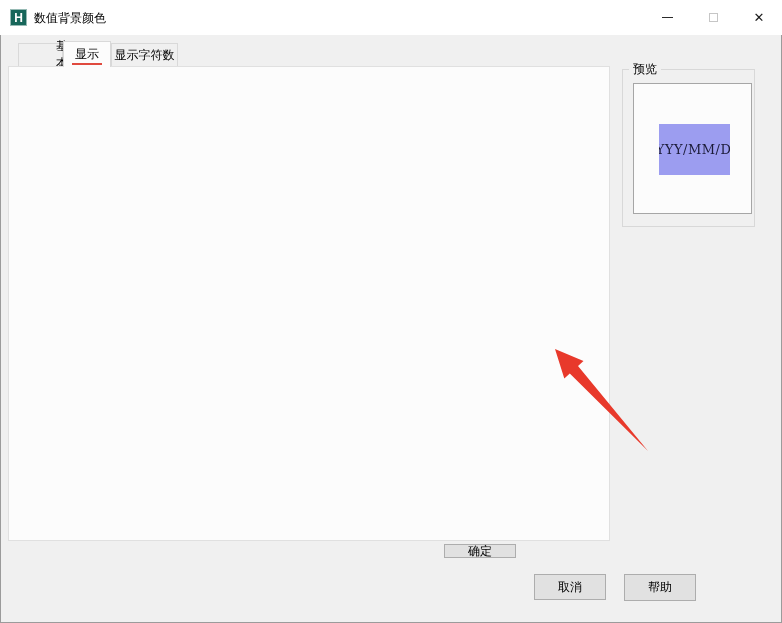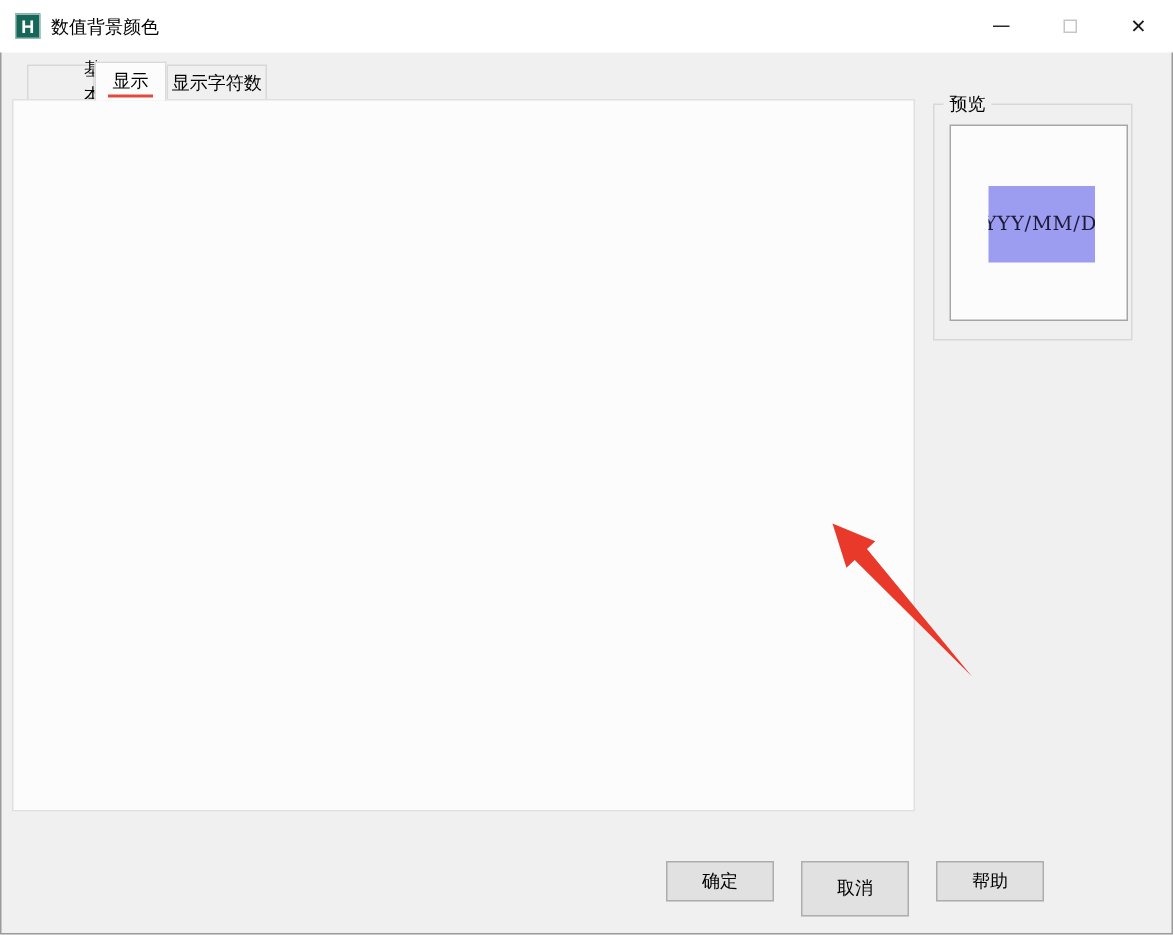--- a/index.html
+++ b/index.html
@@ -225,24 +225,24 @@
 
 <div class="grp grp-out" style="left:622px; top:69px; width:133px; height:158px;">
   <span class="legend">预览</span>
   <div class="preview-panel">
     <div class="preview-rect" style="background-color: rgb(156, 157, 240);">
       <span class="preview-text">YYYY/MM/DD</span>
     </div>
   </div>
 </div>
 
-<div class="btn" style="left:444px; top:574px; width:72px; height:27px;">
+<div class="btn" style="left:444px; top:544px; width:72px; height:14px;">
   <span>确定</span>
 </div>
-<div class="btn" style="left:534px; top:574px; width:72px; height:37px;">
+<div class="btn" style="left:534px; top:574px; width:72px; height:26px;">
   <span>取消</span>
 </div>
 <div class="btn" style="left:624px; top:574px; width:72px; height:27px;">
   <span>帮助</span>
 </div>
 
 <svg class="arrow-svg" viewBox="0 0 782 623">
   <polygon points="555,349 583.5,360.9 578,366 648,451 569.8,373.4 564.3,378.5" fill="#e8392b"></polygon>
 </svg>
 

